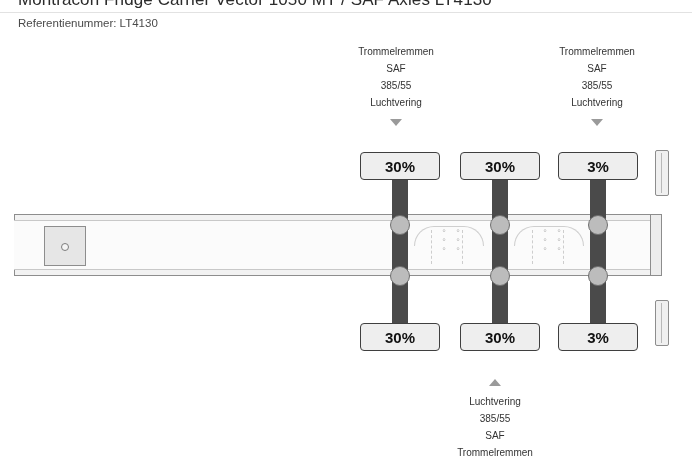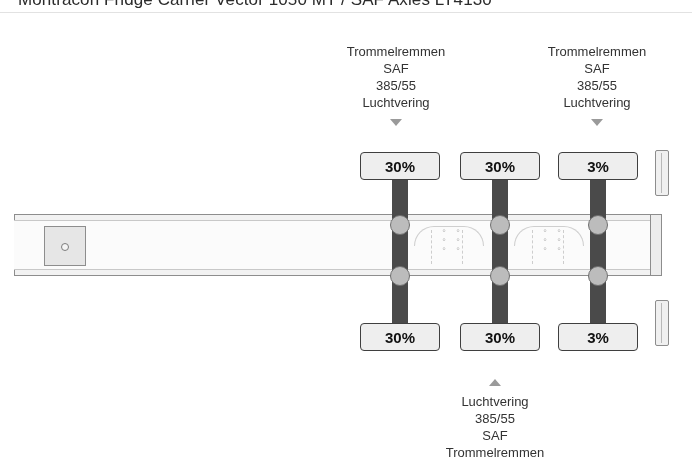--- a/index.html
+++ b/index.html
@@ -40,21 +40,21 @@
     top: 17px;
     font-size: 11.5px;
     color: #4a4a4a;
     white-space: nowrap;
   }
 
   
   .annot {
     position: absolute;
     text-align: center;
-    font-size: 13px;
+    font-size: 10px;
     line-height: 17px;
     color: #333333;
     white-space: nowrap;
   }
   .annot div { display: block; }
   .annot-top-1 { left: 333px; top: 43px; width: 126px; }
   .annot-top-2 { left: 534px; top: 43px; width: 126px; }
   .annot-bottom  { left: 432px; top: 393px; width: 126px; }
 
   .arrow {
@@ -209,20 +209,21 @@
     justify-content: center;
   }
 </style>
 </head>
 <body>
 
 <div id="page">
 
   <div class="title">Montracon Fridge Carrier Vector 1050 MT / SAF Axles LT4130</div>
   <div class="hrule"></div>
+  <div class="refnum">Referentienummer: LT4130</div>
 
   <div class="annot annot-top-1">
     <div>Trommelremmen</div>
     <div>SAF</div>
     <div>385/55</div>
     <div>Luchtvering</div>
   </div>
   <div class="arrow arrow-down arrow-1"></div>
 
   <div class="annot annot-top-2">

